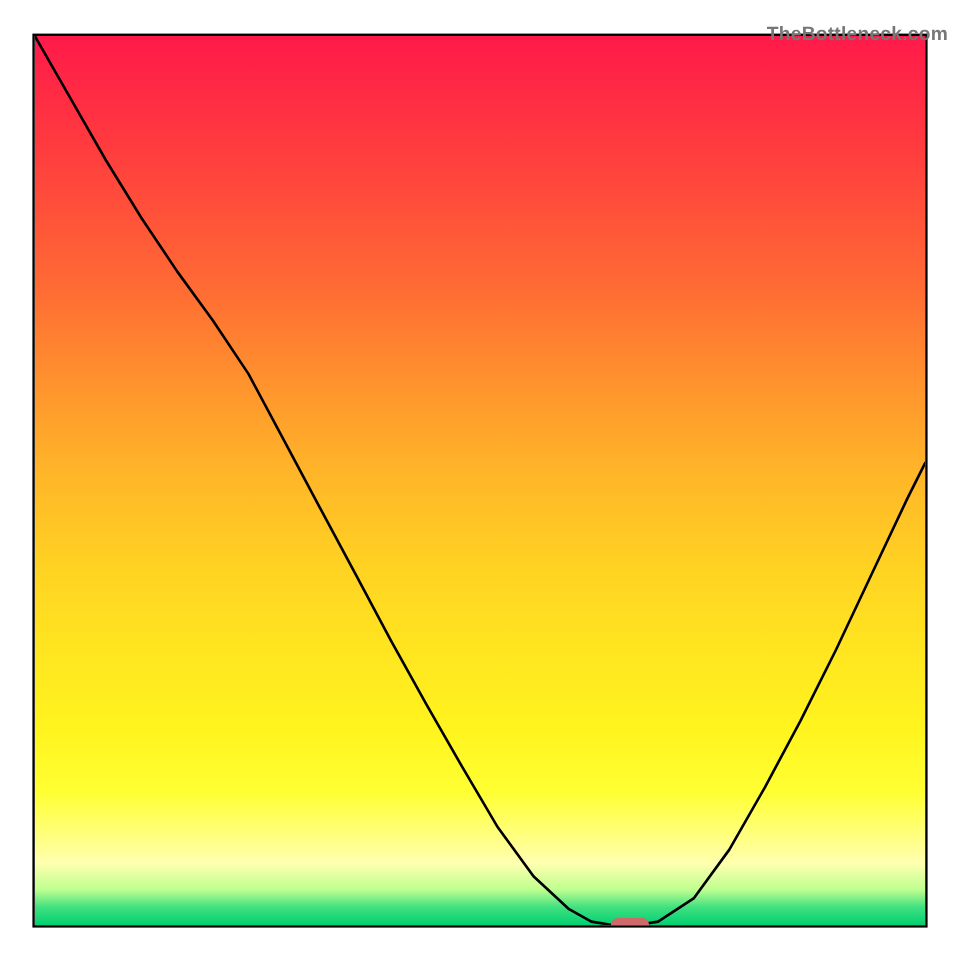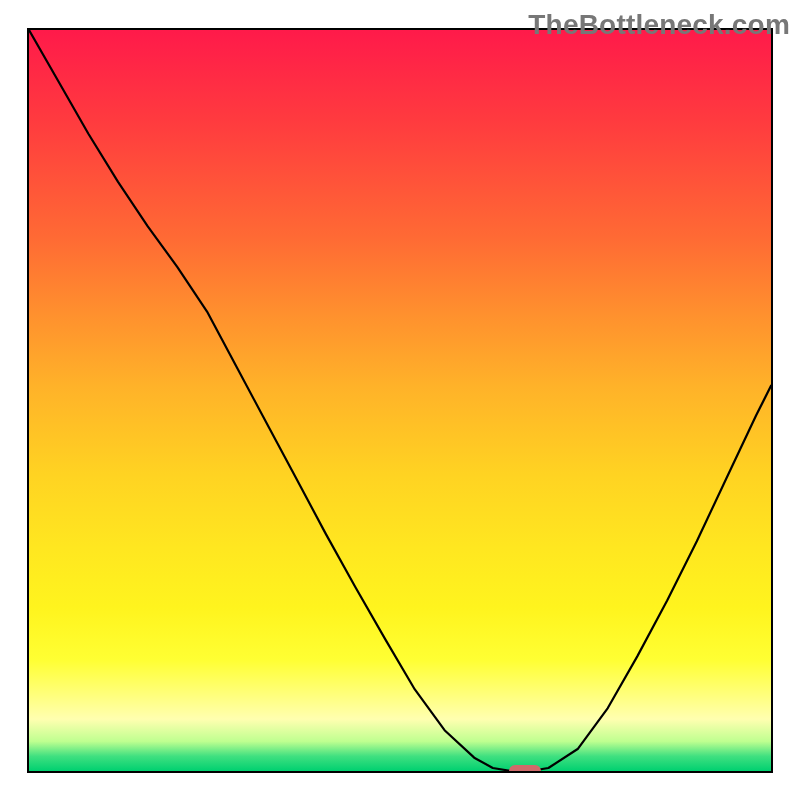--- a/index.html
+++ b/index.html
@@ -11,24 +11,24 @@
     background: #ffffff;
     font-family: Arial, Helvetica, sans-serif;
   }
   .container {
     position: relative;
     width: 800px;
     height: 800px;
   }
   .watermark {
     position: absolute;
-    top: 9px;
+    top: 20px;
     right: 10px;
     color: #777777;
-    font-size: 28px;
+    font-size: 16px;
     font-weight: 600;
     letter-spacing: 0.2px;
     z-index: 10;
     user-select: none;
   }
   .plot-area {
     position: absolute;
     left: 27px;
     top: 28px;
     width: 746px;

